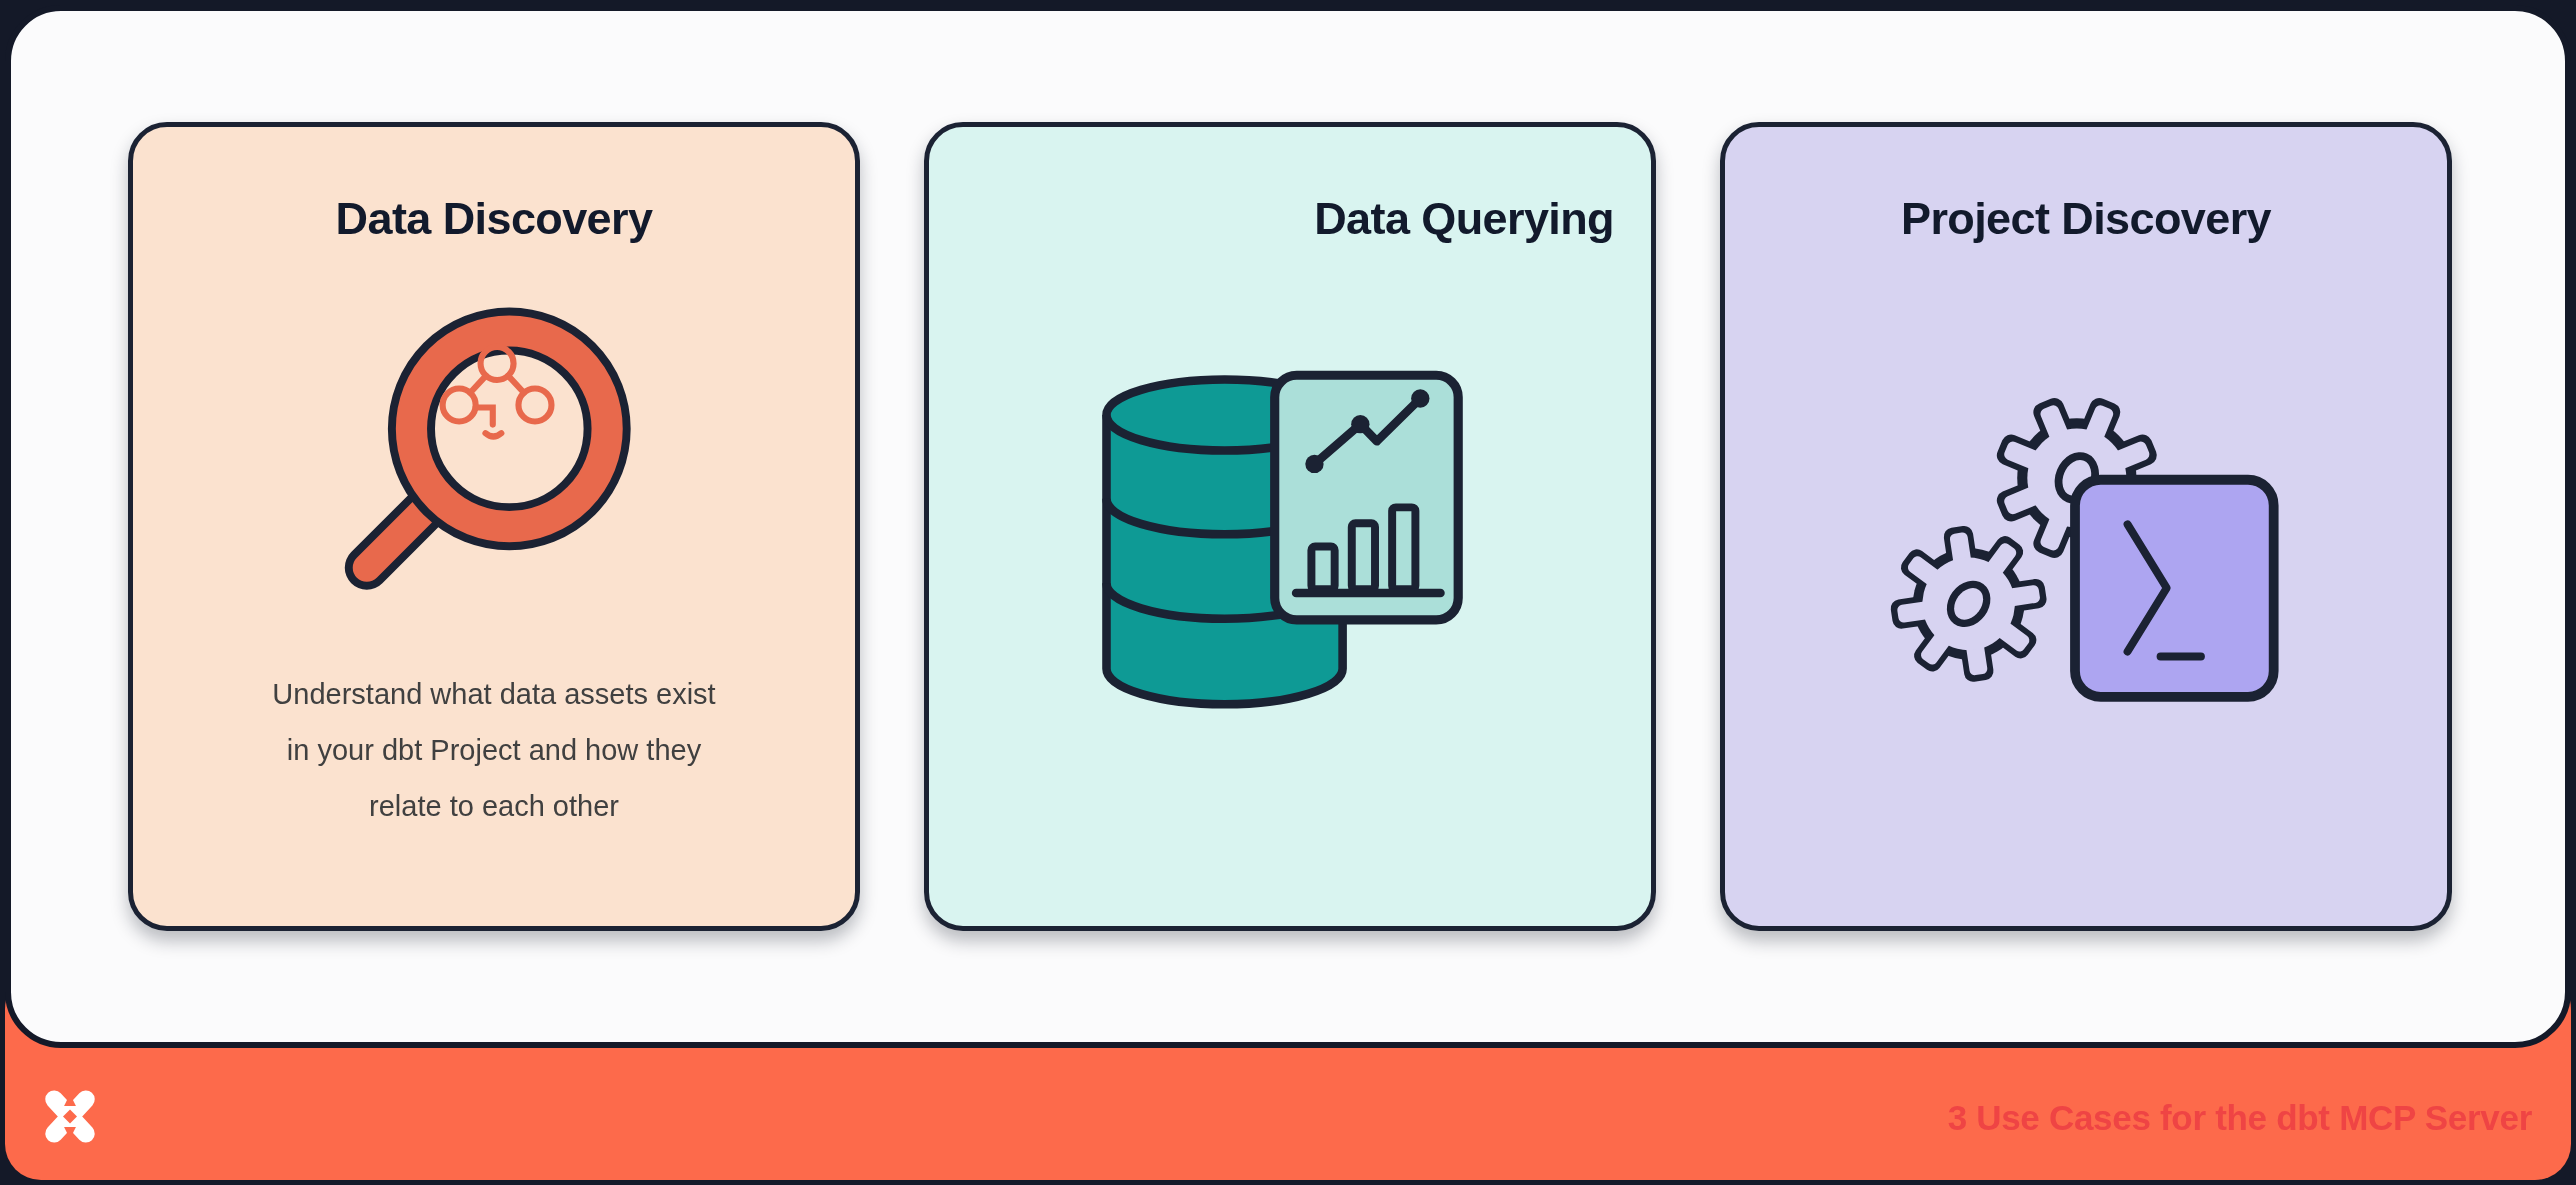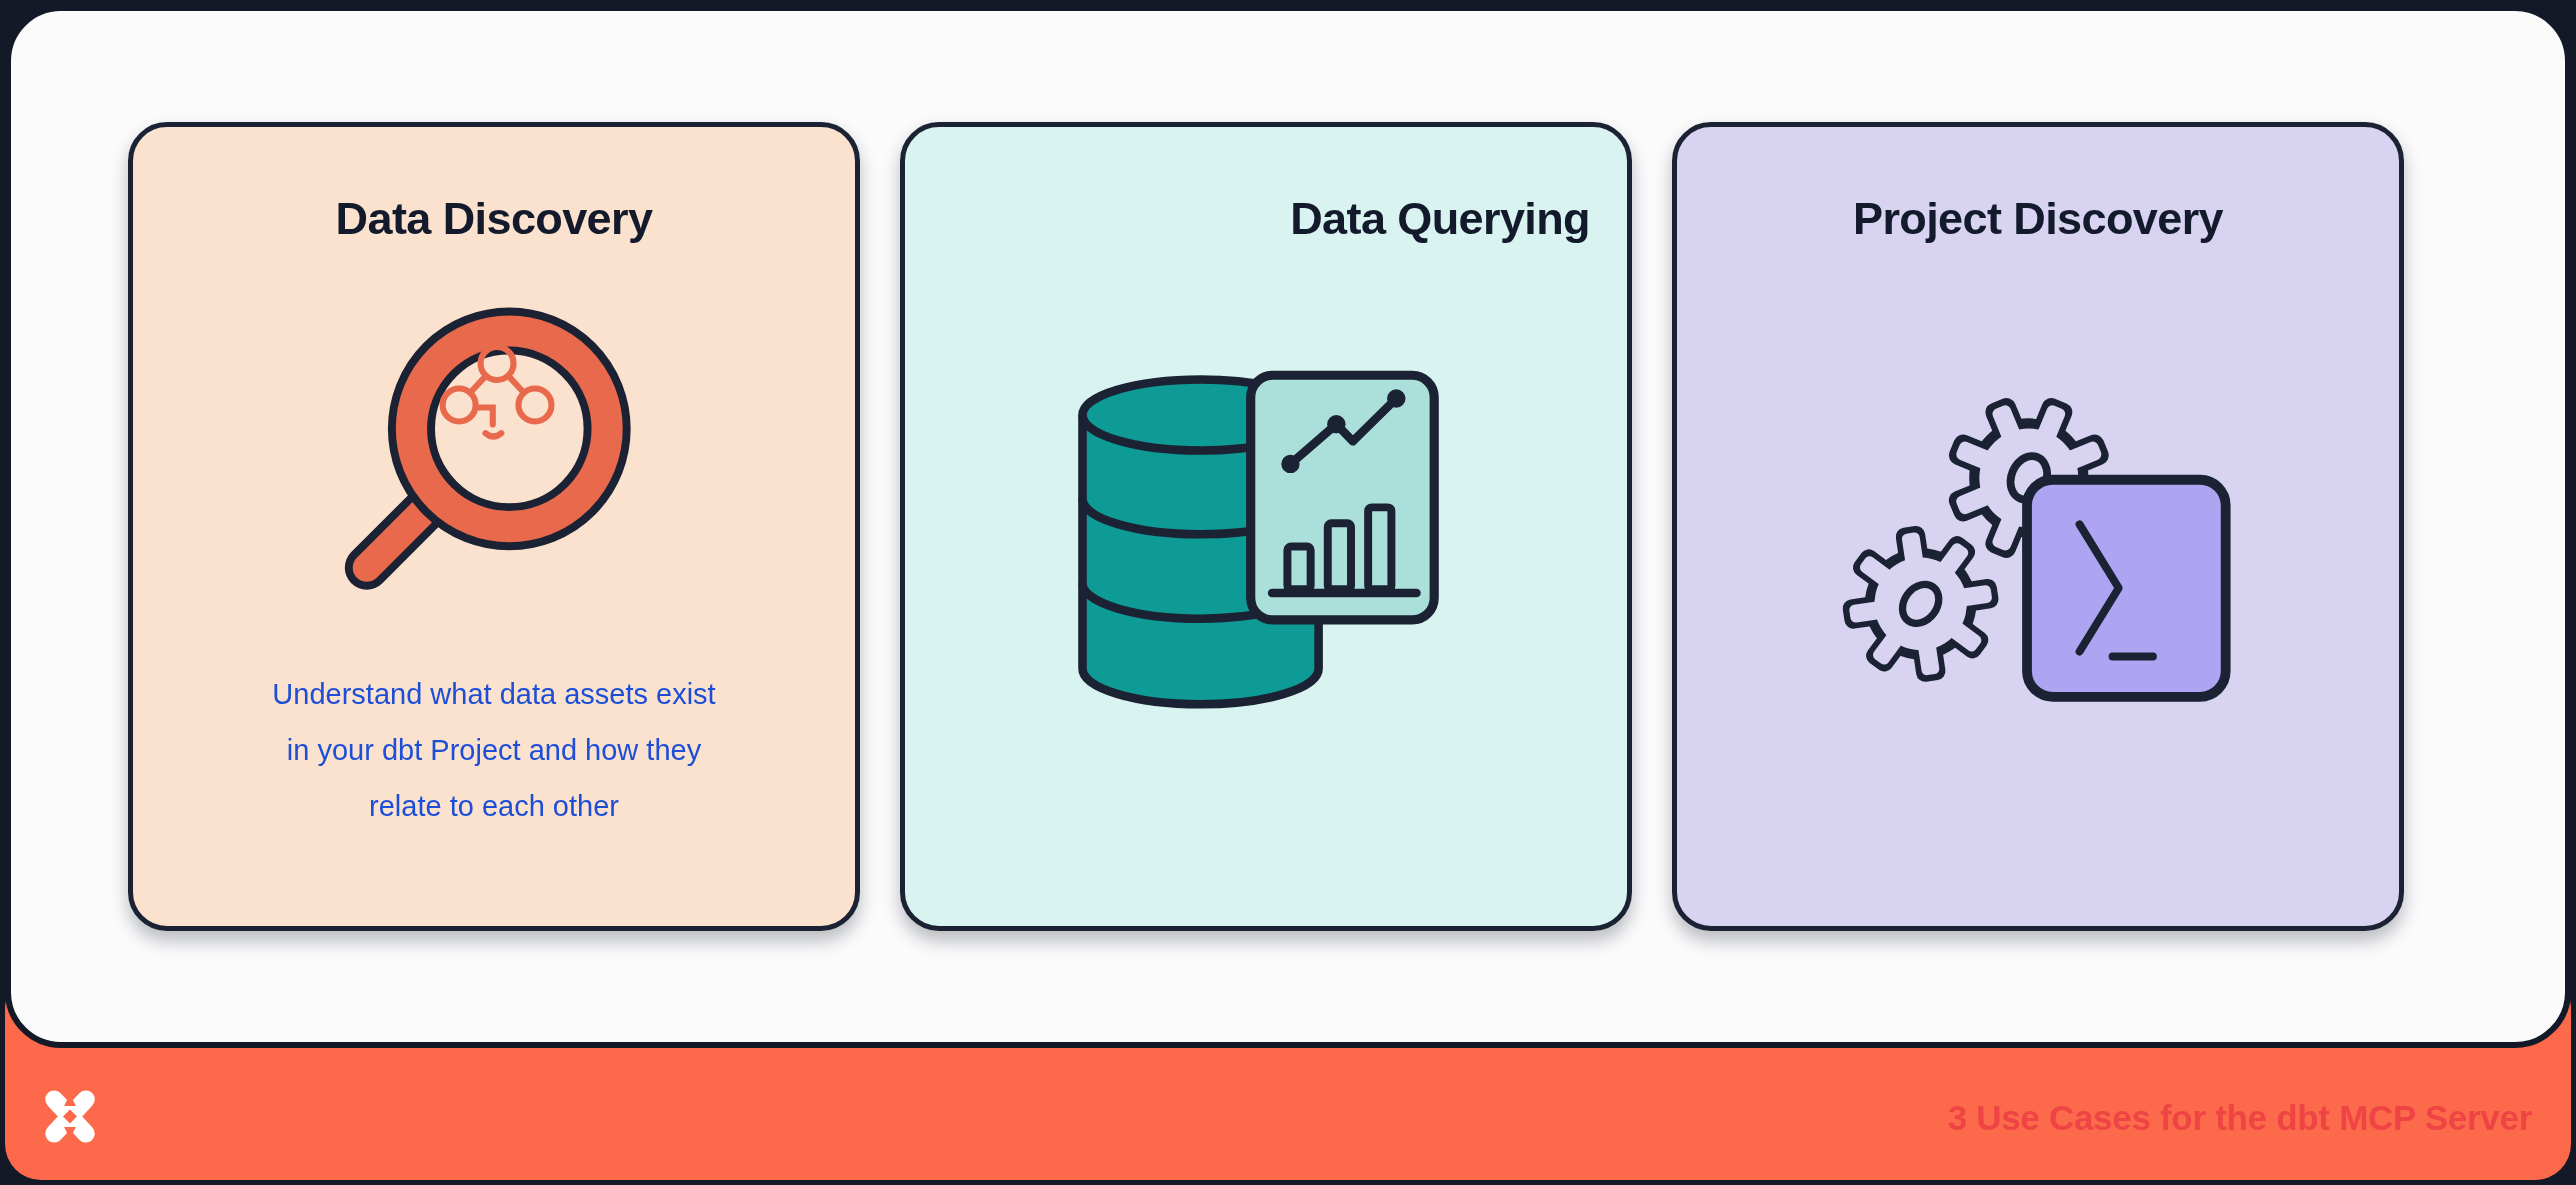--- a/index.html
+++ b/index.html
@@ -22,21 +22,21 @@
   .canvas{
     position:absolute;left:4.9px;top:4.9px;right:4.9px;height:1031px;
     background:#FBFBFC;
     border:6.1px solid #141928;
     border-radius:56px;
   }
 
   
   .cards{
     position:absolute;left:128px;top:122px;width:2324px;height:809px;
-    display:flex;gap:40px;
+    display:flex;gap:64px;
   }
   .card{
     flex:0 0 732px;height:809px;box-sizing:border-box;
     border:5.5px solid #1B2233;border-radius:39px;
     box-shadow:0 9.8px 17px rgba(18,24,40,.28);
     display:flex;flex-direction:column;align-items:center;
     padding:69px 37px 92px 37px;
   }
   .card-1{background:#FBE2CF;}
   .card-2{background:#D9F4F0;align-items:flex-end;}
@@ -44,21 +44,21 @@
 
   .card-title{
     font-size:45px;font-weight:700;color:#121A2C;
     letter-spacing:-0.6px;line-height:1;text-align:center;
   }
   .icon-zone{
     flex:1 1 auto;display:flex;align-items:center;justify-content:center;
     width:100%;margin-top:18.4px;
   }
   .card-desc{
-    font-size:29px;line-height:56px;color:#1d4ed8;
+    font-size:29px;line-height:56px;color:#404040;
     text-align:center;max-width:526px;margin:0 auto;
   }
 
   
   .footer-logo{position:absolute;left:37px;top:1082px;width:66px;height:69px;}
   .footer-title{
     position:absolute;right:44px;top:1098px;
     font-size:35px;font-weight:700;color:#ef4444;letter-spacing:-0.3px;
   }
 </style>

